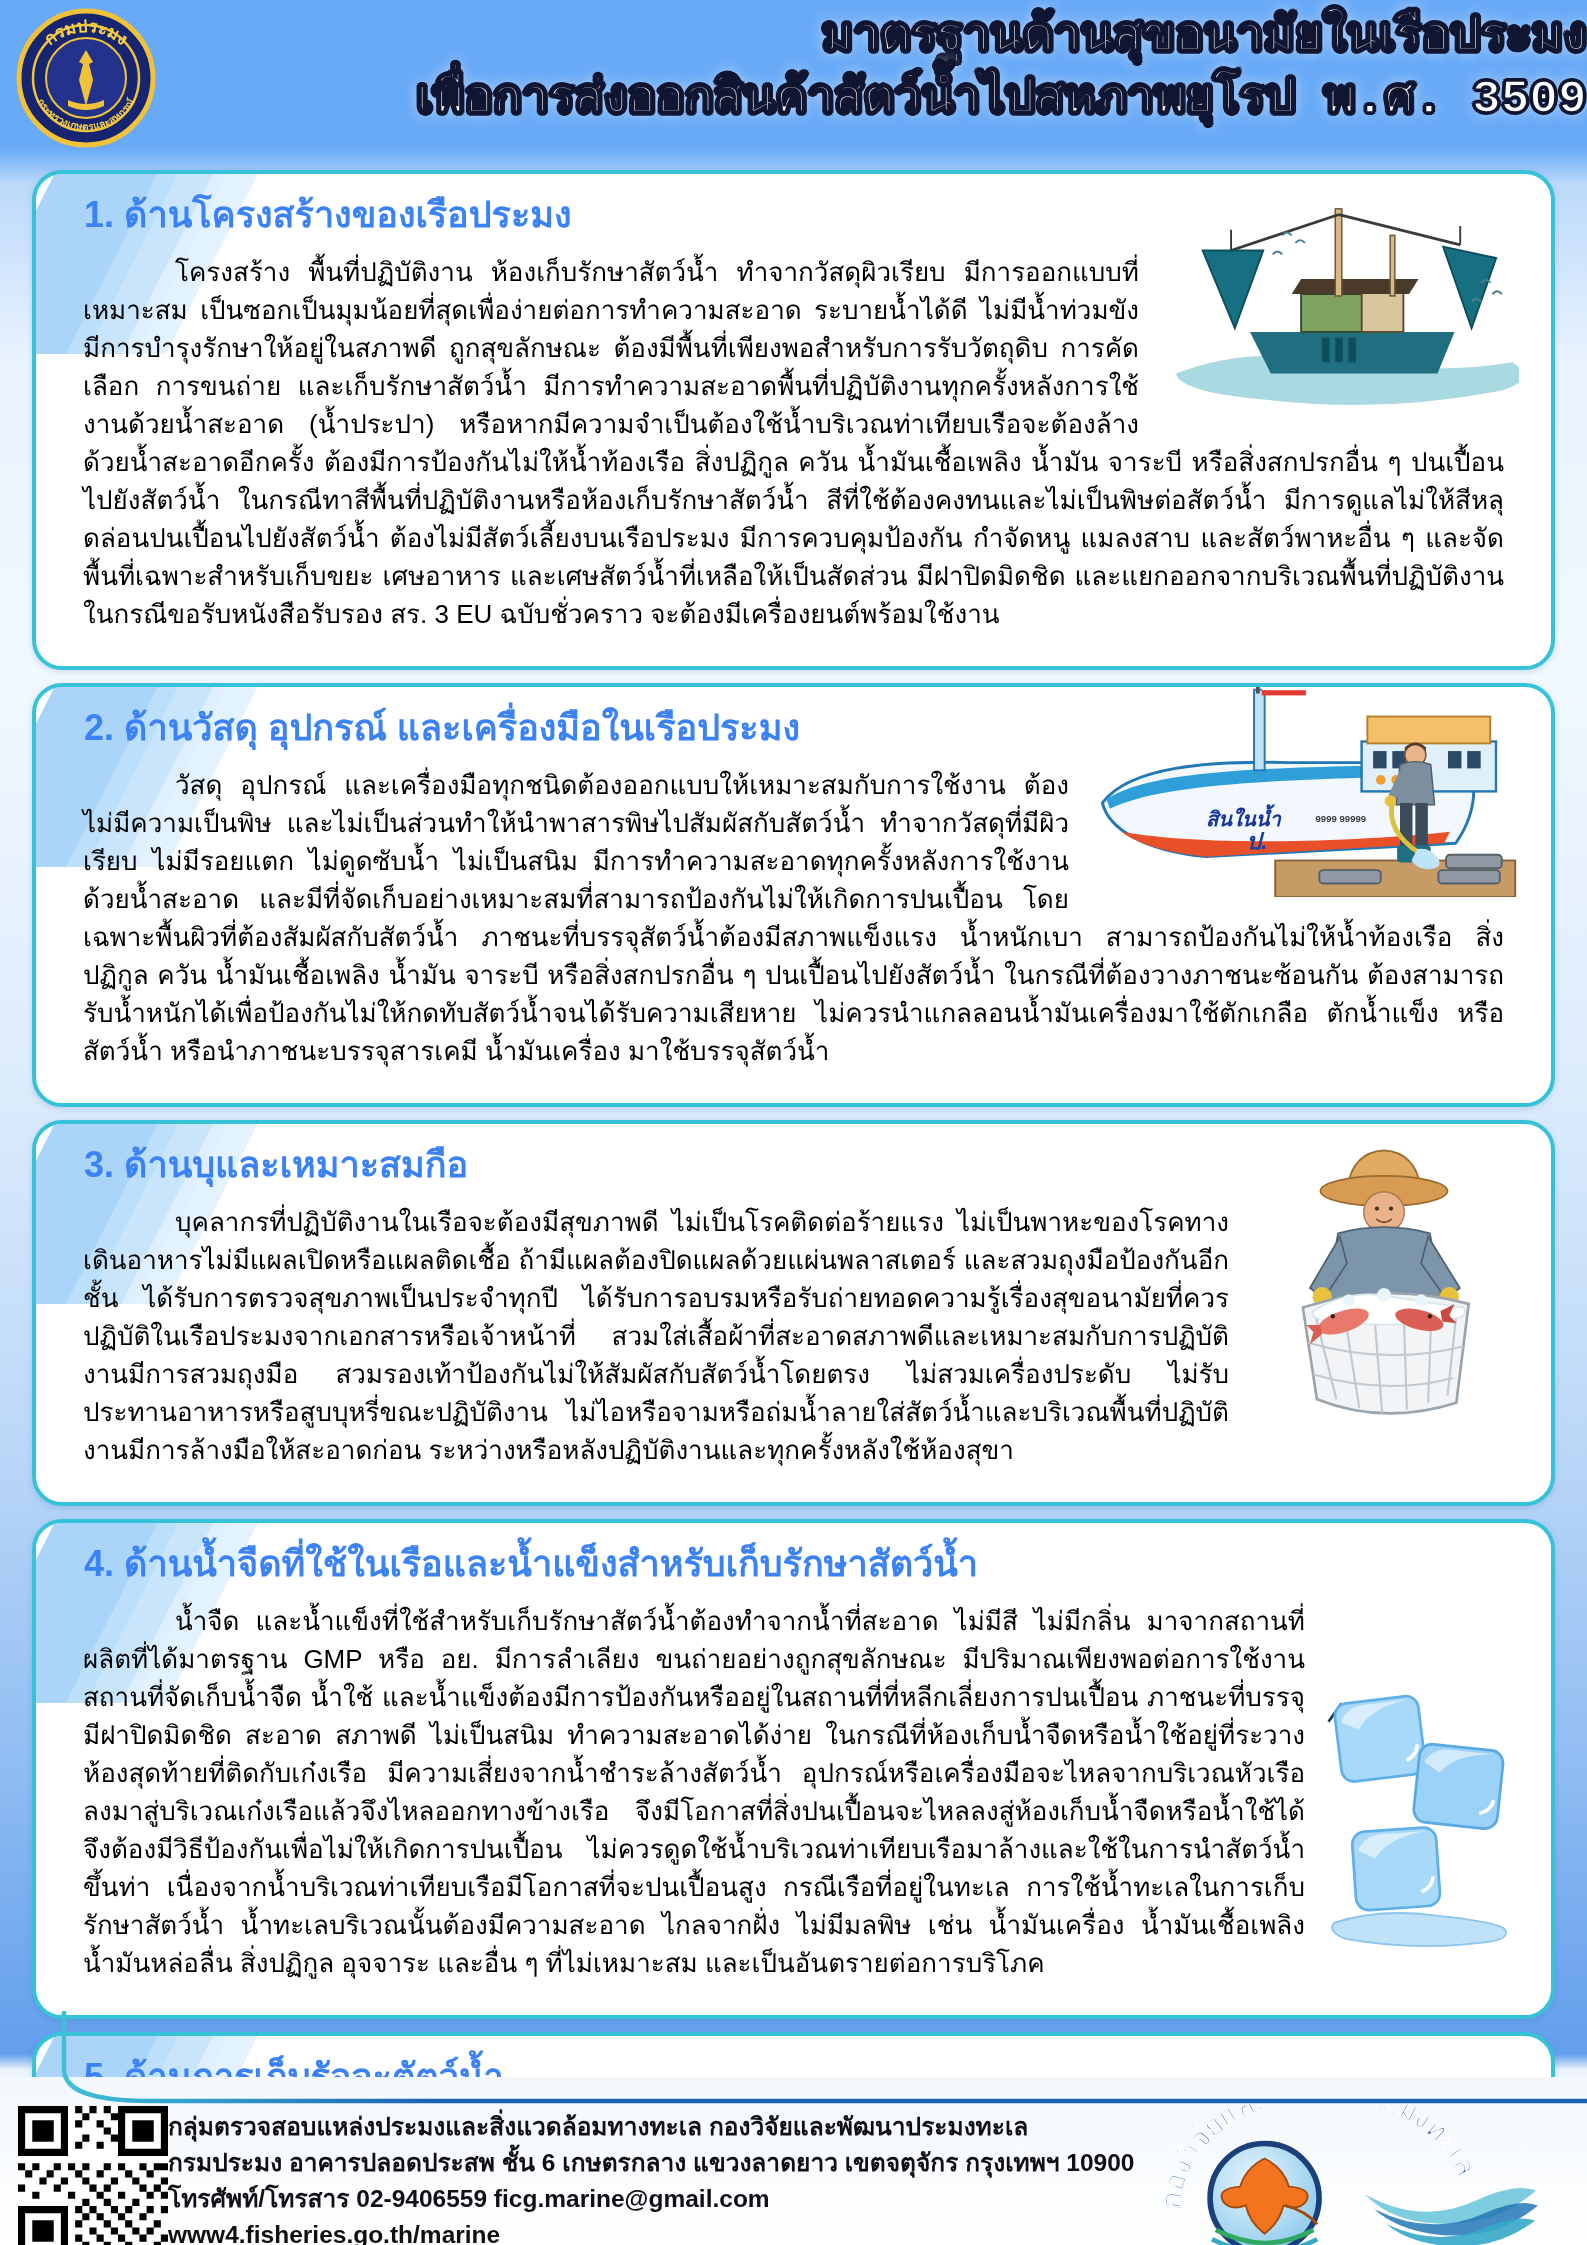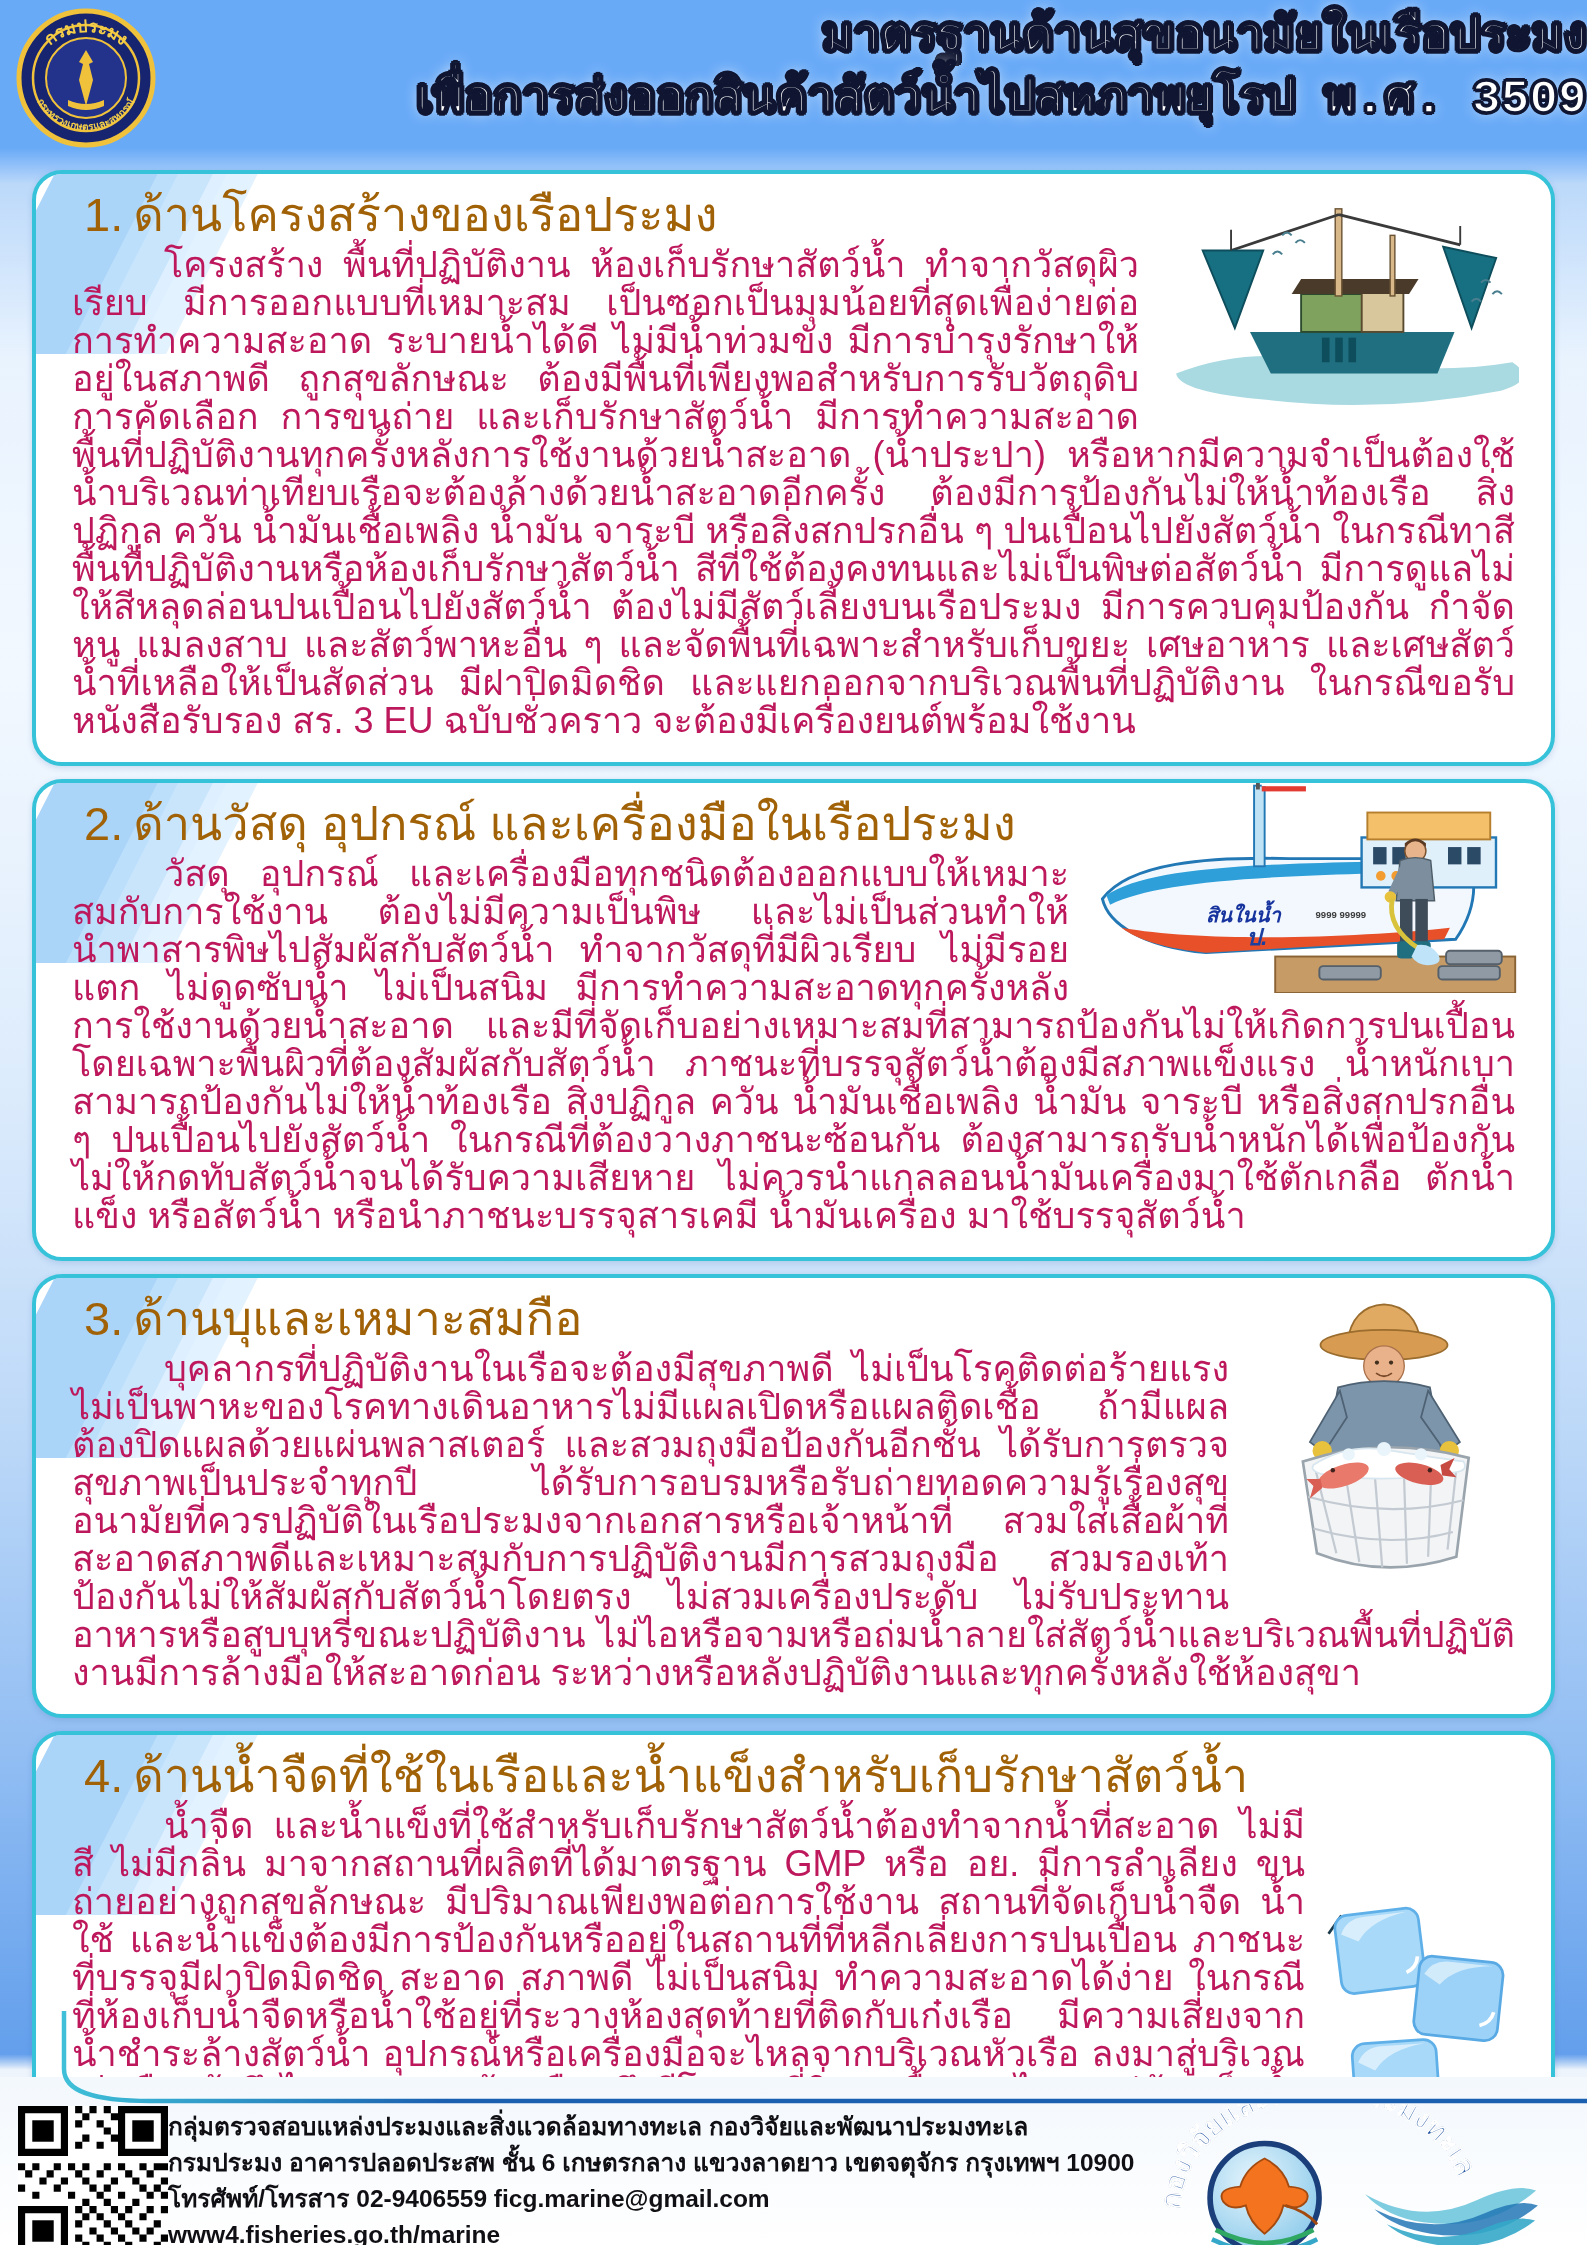--- a/index.html
+++ b/index.html
@@ -30,24 +30,24 @@
   .card{
     position:relative;background:#fff;border:4px solid #36c3d9;border-radius:30px;
     margin:0 32px 13px;padding:14px 32px 18px;overflow:hidden;
     box-shadow:0 2px 6px rgba(40,90,160,.18);
   }
   .ribbon{position:absolute;top:-10px;left:-14px;width:300px;height:190px;overflow:hidden;pointer-events:none;}
   .ribbon i{position:absolute;top:-50px;height:290px;border-radius:20px;transform:rotate(27deg);}
   .ribbon .s1{left:-4px;width:110px;background:#8ec6f6;opacity:.75;}
   .ribbon .s2{left:96px;width:62px;background:#bfe0fc;opacity:.85;}
   .ribbon .s3{left:150px;width:40px;background:#e0f1ff;opacity:.9;}
-  h2{position:relative;margin:4px 0 8px;padding-left:16px;font-size:47px;line-height:46px;color:#a16207;font-weight:400;}
+  h2{position:relative;margin:4px 0 8px;padding-left:16px;font-size:36px;line-height:46px;color:#3b82f6;font-weight:700;}
   h2 .num{margin-right:10px;}
   .body-text{
-    position:relative;margin:4px;font-size:36px;line-height:38px;color:#be185d;
+    position:relative;margin:15px;font-size:26px;line-height:38px;color:#000000;
     text-align:justify;text-indent:92px;
   }
   .illus{float:right;margin:0 0 6px 20px;}
   .il-2{margin-top:-44px;text-align:right;}
   .il-4{margin-top:150px;margin-left:14px;}
   .il-5{margin-top:46px;}
   
   footer{
     position:absolute;left:0;right:0;bottom:0;height:168px;
     background:linear-gradient(180deg,#f3f8fd,#ffffff);

